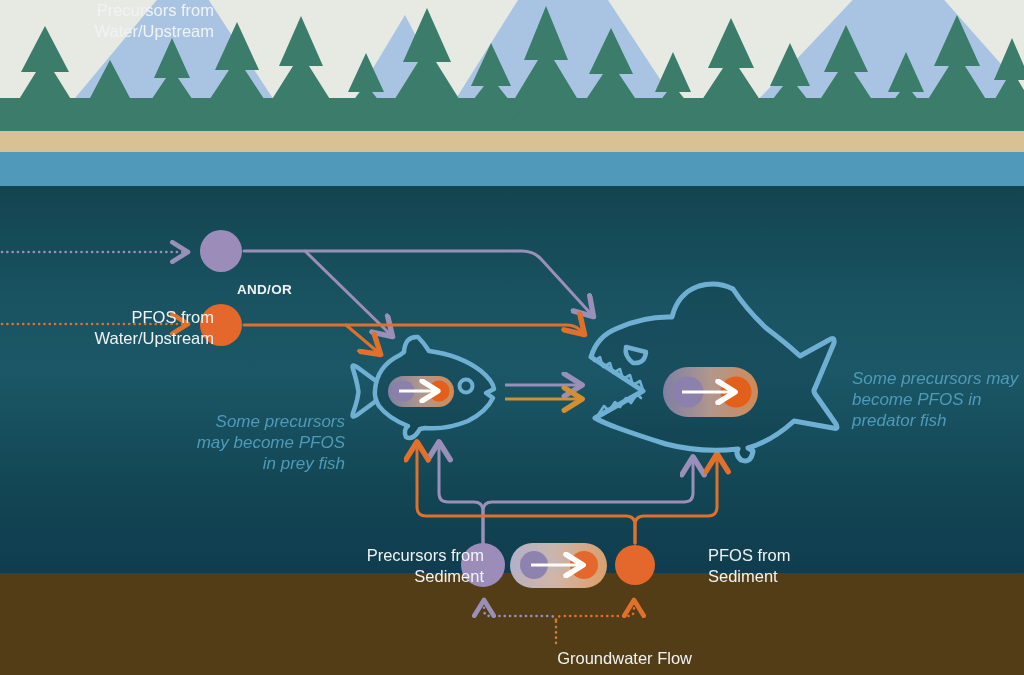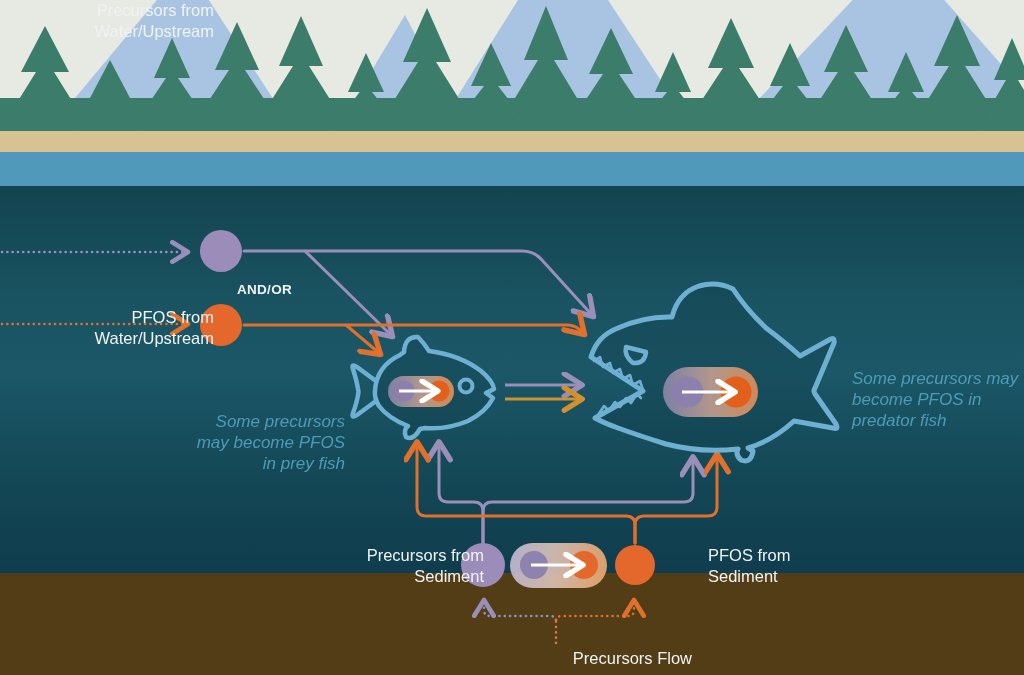--- a/index.html
+++ b/index.html
@@ -160,15 +160,15 @@
 may become PFOS
 in prey fish</div>
 <div class="caption" style="left:852px;top:368px;width:180px;">Some precursors may
 become PFOS in
 predator fish</div>
 
 <div class="lbl right" style="left:288px;top:545px;width:160px;">Precursors from
 Sediment</div>
 <div class="lbl" style="left:672px;top:545px;width:150px;">PFOS from
 Sediment</div>
-<div class="lbl center" style="left:456px;top:648px;width:200px;">Precursors Flow</div>
+<div class="lbl center" style="left:456px;top:648px;width:200px;">Groundwater Flow</div>
 
 </div>
 
 </body></html>

